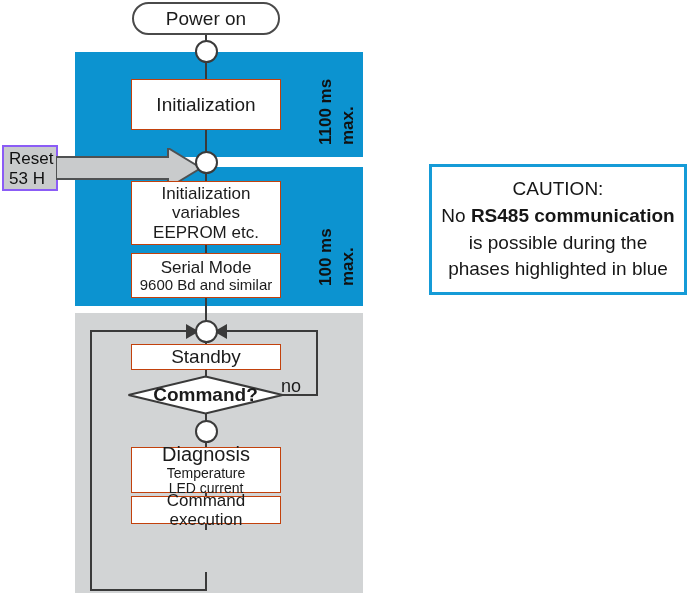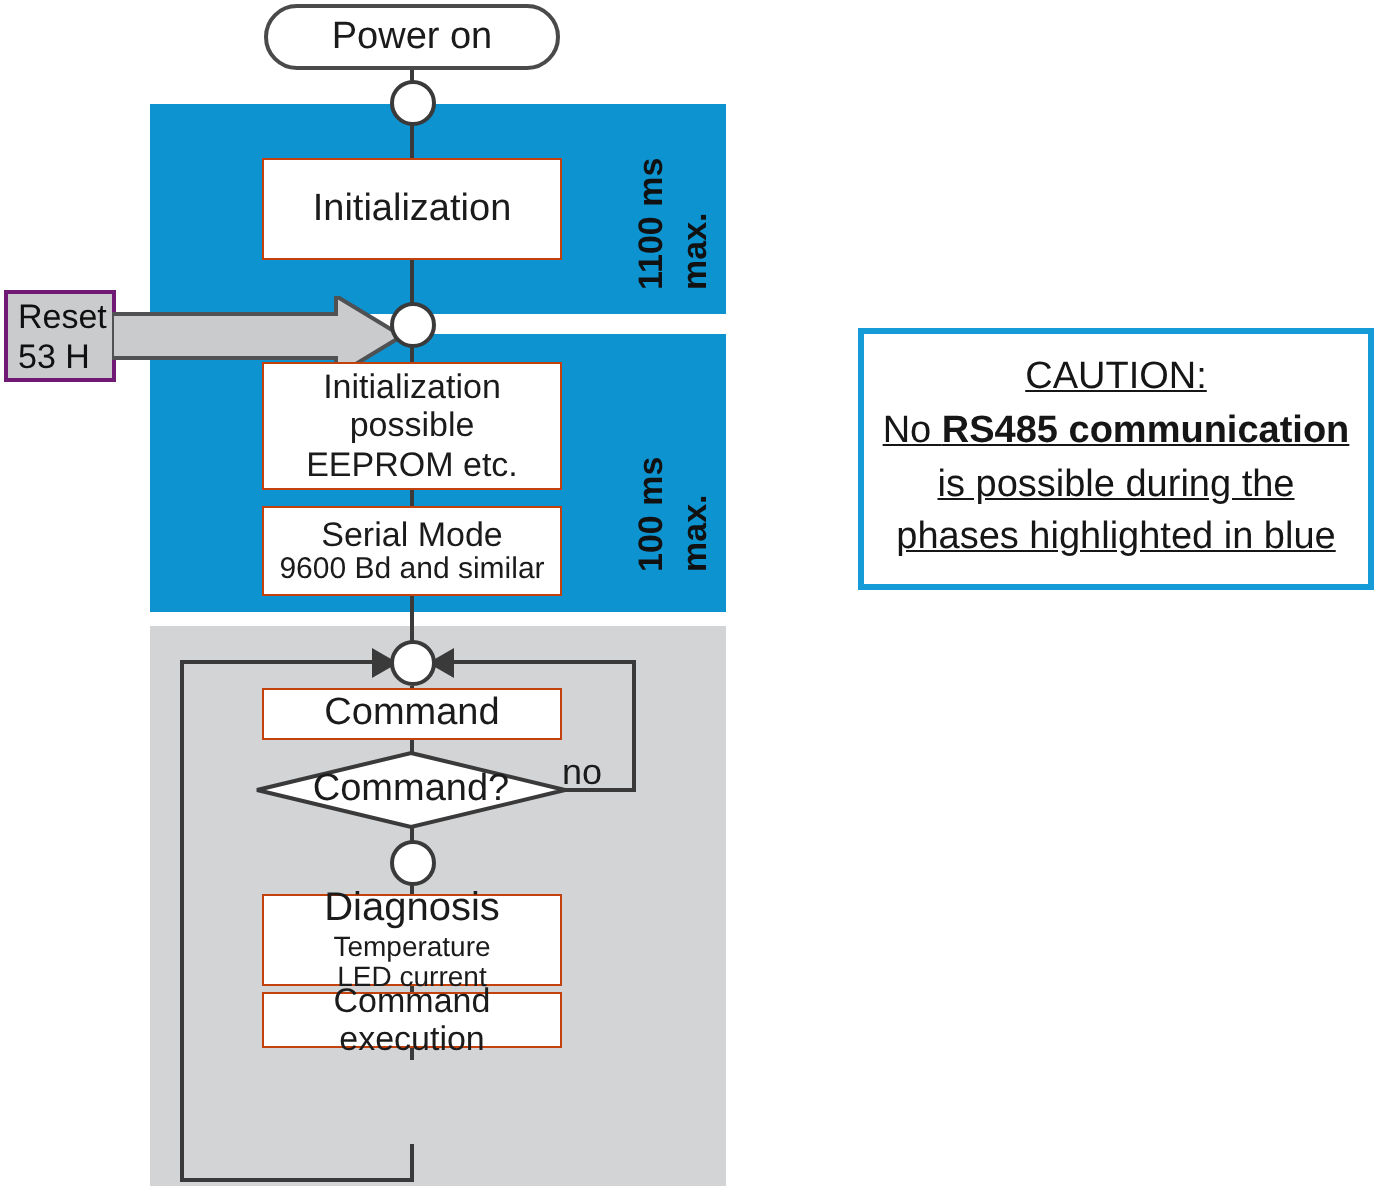--- a/index.html
+++ b/index.html
@@ -89,21 +89,21 @@
     color: #111111;
     white-space: nowrap;
     transform-origin: left top;
     transform: rotate(-90deg);
     letter-spacing: 0px;
   }
 
   .reset-box {
     position: absolute;
     background: #c9cbcc;
-    border: 2px solid #701a75;
+    border: 2px solid #8b5cf6;
     box-sizing: border-box;
     font-size: 17px;
     color: #101010;
     padding: 2px 5px 2px 5px;
     line-height: 1.18;
     text-align: left;
   }
 
   .branch-label {
     position: absolute;
@@ -117,21 +117,20 @@
     border: 3px solid #159bd7;
     box-sizing: border-box;
     display: flex;
     flex-direction: column;
     align-items: center;
     justify-content: center;
     text-align: center;
     font-size: 19px;
     color: #161616;
     line-height: 1.42;
-    text-decoration: underline;
   }
   .caution b { font-weight: bold; }
 
   .arrow-svg { position: absolute; }
 </style>
 </head>
 <body>
 
 <div id="canvas">
 
@@ -196,41 +195,41 @@
     <div>Reset</div>
     <div>53 H</div>
   </div>
 
   <svg class="arrow-svg" width="146" height="44" style="left:56px; top:148px;">
     <polygon points="0,9 112,9 112,0 145,20 112,40 112,31 0,31" fill="#c9cbcc" stroke="#4f5152" stroke-width="2" stroke-linejoin="miter"></polygon>
   </svg>
 
   <div class="node" style="left:131px; top:181px; width:150px; height:64px;">
     <span class="l2">Initialization</span>
-    <span class="l2">possible</span>
+    <span class="l2">variables</span>
     <span class="l2">EEPROM etc.</span>
   </div>
 
   <div class="node" style="left:131px; top:253px; width:150px; height:45px;">
     <span class="l2">Serial Mode</span>
     <span class="l3">9600 Bd and similar</span>
   </div>
 
   <div class="vlabel" style="left:316px; top:286px;">
     <span>100 ms</span>
   </div>
   <div class="vlabel" style="left:338px; top:286px;">
     <span>max.</span>
   </div>
 
   <div class="node" style="left:131px; top:344px; width:150px; height:26px;">
-    <span class="l1">Command</span>
-  </div>
-
-  <div class="diamond-wrap" style="left:127px; top:375px; width:157px; height:40px;">
+    <span class="l1">Standby</span>
+  </div>
+
+  <div class="diamond-wrap" style="left:127px; top:375px; width:157px; height:40px;font-weight:bold;">
     <svg width="157" height="40">
       <polygon points="78.5,1.5 155.5,20 78.5,38.5 1.5,20" fill="#ffffff" stroke="#3a3a3a" stroke-width="2" stroke-linejoin="miter"></polygon>
     </svg>
     <div class="diamond-label">Command?</div>
   </div>
 
   <div class="branch-label" style="left:281px; top:376px;">no</div>
 
   <div class="node" style="left:131px; top:447px; width:150px; height:46px;">
     <span class="big">Diagnosis</span>

